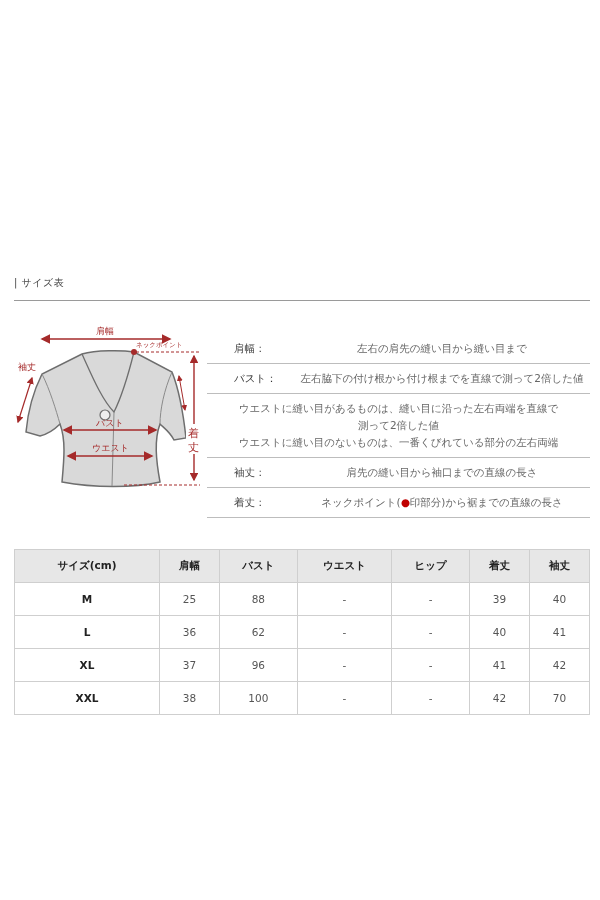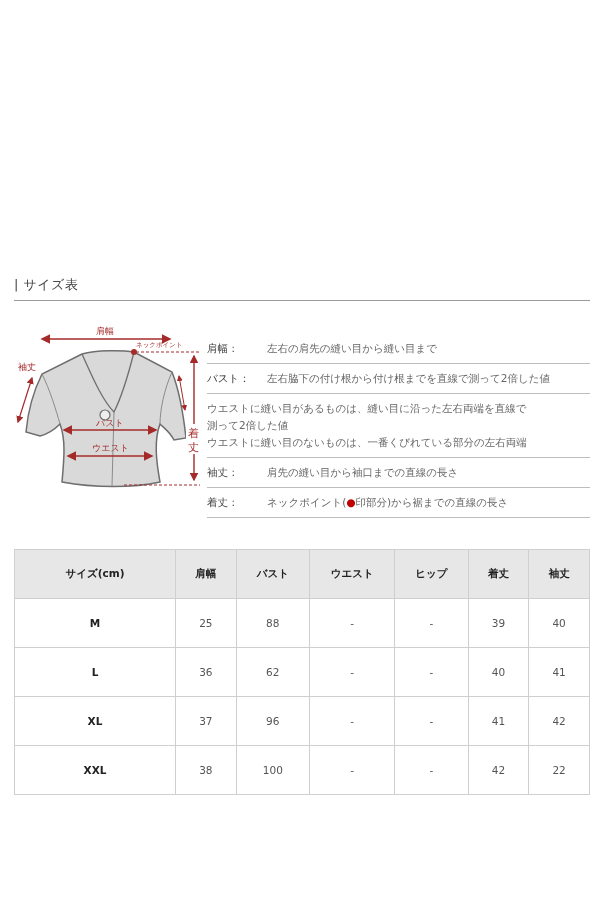--- a/index.html
+++ b/index.html
@@ -1,32 +1,32 @@
 <!DOCTYPE html>
 <html><head>
 <meta charset="utf-8">
 <style>
   html, body { margin:0; padding:0; background:#ffffff; }
   body { width:600px; height:900px; position:relative; overflow:hidden;
          font-family:"DejaVu Sans", "Liberation Sans", sans-serif; color:#444; }
-  .heading { position:absolute; left:14px; top:276px; font-size:13px; color:#444; letter-spacing:0.5px; }
+  .heading { position:absolute; left:14px; top:276px; font-size:10px; color:#444; letter-spacing:0.5px; }
   .heading-rule { position:absolute; left:14px; top:300px; width:576px; height:1px; background:#9a9a9a; }
 
   .diagram { position:absolute; left:4px; top:320px; width:204px; height:176px; }
 
   .defs { position:absolute; left:207px; top:334px; width:383px; }
   .def-row { display:flex; border-bottom:1px solid #bdbdbd; padding:6px 0 6px 0; font-size:10.5px; line-height:17px; }
-  .def-term { width:60px; flex:0 0 60px; color:#444; padding-left:0; }
+  .def-term { width:60px; flex:0 0 60px; color:#444; padding-left:0;margin-left:27px; }
   .def-term.strong { color:#333; }
-  .def-desc { flex:1; color:#666; }
+  .def-desc { flex:1; color:#666;text-align:center; }
   .def-desc .dot { color:#c00000; }
 
   table.size { position:absolute; left:14px; top:549px; width:576px; border-collapse:collapse;
                font-family:"DejaVu Sans", "Liberation Sans", sans-serif; font-size:10.5px; }
-  table.size th, table.size td { border:1px solid #cfcfcf; text-align:center; height:16px; padding:16px; }
+  table.size th, table.size td { border:1px solid #cfcfcf; text-align:center; height:16px; padding:8px; }
   table.size th { background:#e7e7e7; color:#222; font-weight:bold; }
   table.size td { color:#555; background:#fff; }
   table.size td.size-name { font-weight:bold; color:#222; }
   table.size th.c0 { width:128px; }
 </style>
 </head>
 <body>
 
 <div class="heading">| サイズ表</div>
 <div class="heading-rule"></div>
@@ -147,16 +147,16 @@
       <td>41</td>
       <td>42</td>
     </tr>
     <tr>
       <td class="size-name">XXL</td>
       <td>38</td>
       <td>100</td>
       <td>-</td>
       <td>-</td>
       <td>42</td>
-      <td>22</td>
+      <td>70</td>
     </tr>
   </tbody>
 </table>
 
 </body></html>

